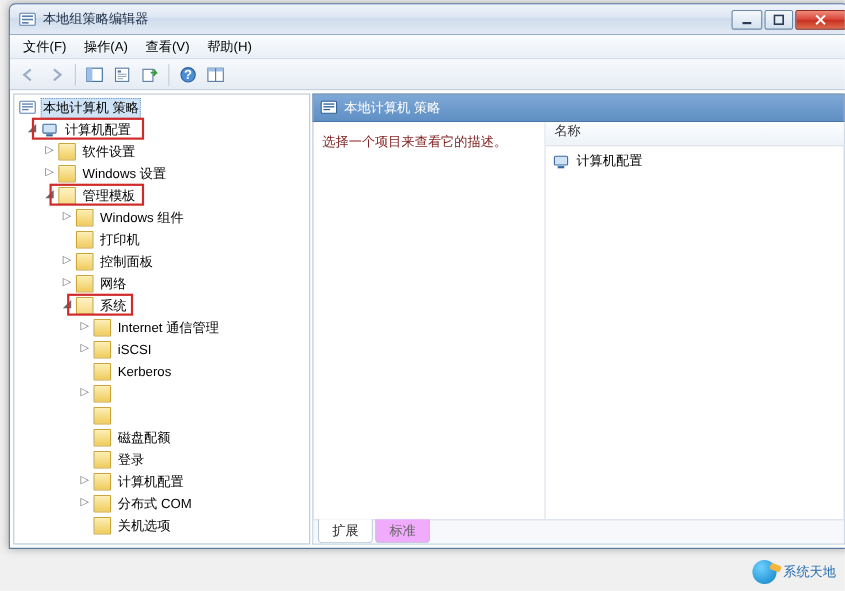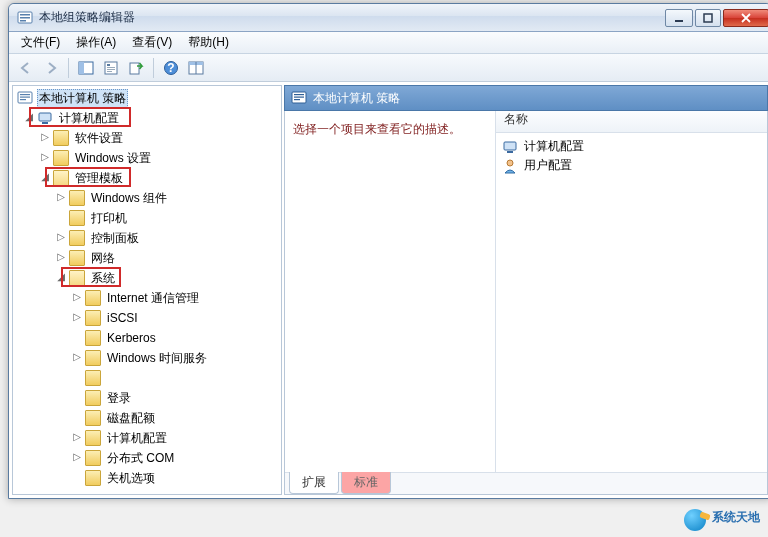--- a/index.html
+++ b/index.html
@@ -24,34 +24,34 @@
 .rheader{height:26px;background:linear-gradient(#7fa8d6,#5f8fc4);border:1px solid #4a77a8;display:flex;align-items:center;padding-left:6px;color:#fff;gap:6px}
 .rbody{flex:1;border:1px solid #b8c7d8;border-top:none;background:#fff;display:flex;flex-direction:column;min-height:0}
 .rsplit{flex:1;display:flex;min-height:0}
 .descpane{width:210px;padding:10px 8px;color:#7f1d1d}
 .listpane{flex:1;border-left:1px solid #d8e0ea;display:flex;flex-direction:column}
 .colhdr{height:22px;border-bottom:1px solid #d8e0ea;background:linear-gradient(#fcfdff,#eef3f8);display:flex;padding-left:8px;color:#333}
 .items{padding:4px}
 .itemrow{display:flex;align-items:center;gap:6px;padding:1px 2px}
 .tabs{height:22px;display:flex;align-items:flex-start;padding-left:4px;background:#f6f8fb;border-top:1px solid #d8e0ea}
 .tab{padding:2px 12px;border:1px solid #b8c7d8;border-top:none;border-radius:0 0 4px 4px;margin-right:2px;background:#fff;color:#333;position:relative;top:-1px}
-.tab.inactive{background:#fca5a5;color:#666}
+.tab.inactive{background:#f0abfc;color:#666}
 
 .tree{padding:2px 2px 6px 2px}
 .tn{white-space:nowrap;display:flex;align-items:center;height:20px;position:relative}
 .tw{display:inline-block;width:12px;height:12px;margin-right:2px;text-align:center;line-height:10px;color:#6a6a6a;font-size:10px}
 .tg{display:inline-block;width:16px;height:16px;margin-right:4px;flex-shrink:0}
 .tl{padding:0 2px}
 .tn.sel .tl{background:#cfe3f7;border:1px dotted #6b97c8;padding:0 1px}
 .hl{border:2px solid #d02a2a;position:absolute;pointer-events:none}
 .ind{display:inline-block}
 
 .ico-folder{background:linear-gradient(#fceeb4,#f1cc5e);border:1px solid #caa53a;border-radius:1px}
 .ico-folder.open{background:linear-gradient(#fff3c6,#f6da86)}
-.watermark{position:absolute;right:8px;bottom:6px;display:flex;gap:6px;font-size:18px;color:#2a6fb0;font-weight:bold}
+.watermark{position:absolute;right:8px;bottom:6px;display:flex;align-items:center;gap:6px;font-size:18px;color:#2a6fb0;font-weight:normal}
 .watermark .g{width:22px;height:22px;border-radius:50%;background:radial-gradient(circle at 35% 30%,#6fd0ff,#0a80c4);position:relative}
 .watermark .g:after{content:"";position:absolute;right:-4px;top:4px;width:10px;height:6px;background:#f6b63c;border-radius:2px;transform:rotate(20deg)}
 svg{display:block}
 </style>
 </head>
 <body>
 
 <div class="window">
   <div class="titlebar">
     <span class="ticon">
@@ -237,38 +237,37 @@
         <div class="tn">
             <span class="ind" style="width:56px"></span>
             <span class="tw"></span>
             <span class="tg ico-folder"></span>
             <span class="tl">Kerberos</span>
           </div>
         <div class="tn">
             <span class="ind" style="width:56px"></span>
             <span class="tw">▷</span>
             <span class="tg ico-folder"></span>
-            <span class="tl">Windows 时间服务</span>
-          </div>
-        <div class="tn">
-            <span class="ind" style="width:56px"></span>
-            <span class="tw"></span>
-            <span class="tg ico-folder"></span>
+          </div>
+        <div class="tn">
+            <span class="ind" style="width:56px"></span>
+            <span class="tw"></span>
+            <span class="tg ico-folder"></span>
+          </div>
+        <div class="tn">
+            <span class="ind" style="width:56px"></span>
+            <span class="tw"></span>
+            <span class="tg ico-folder"></span>
+            <span class="tl">磁盘配额</span>
           </div>
         <div class="tn">
             <span class="ind" style="width:56px"></span>
             <span class="tw"></span>
             <span class="tg ico-folder"></span>
             <span class="tl">登录</span>
-          </div>
-        <div class="tn">
-            <span class="ind" style="width:56px"></span>
-            <span class="tw"></span>
-            <span class="tg ico-folder"></span>
-            <span class="tl">磁盘配额</span>
           </div>
         <div class="tn">
             <span class="ind" style="width:56px"></span>
             <span class="tw">▷</span>
             <span class="tg ico-folder"></span>
             <span class="tl">计算机配置</span>
           </div>
         <div class="tn">
             <span class="ind" style="width:56px"></span>
             <span class="tw">▷</span>
@@ -309,29 +308,20 @@
             <div class="items">
               <div class="itemrow">
                 <span>
                     <svg width="16" height="16" viewBox="0 0 16 16">
                       <rect x="2" y="3" width="12" height="8" rx="1" fill="#cfe2f6" stroke="#3b6aa0"></rect>
                       <rect x="5" y="12" width="6" height="2" fill="#3b6aa0"></rect>
                     </svg>
                   </span>
                 <span>计算机配置</span>
               </div>
-              <div class="itemrow">
-                <span>
-                    <svg width="16" height="16" viewBox="0 0 16 16">
-                      <circle cx="8" cy="5" r="3" fill="#f3c28b" stroke="#b77a34"></circle>
-                      <path d="M3 15 Q8 9 13 15 Z" fill="#6fb2e8" stroke="#2f6aa2"></path>
-                    </svg>
-                  </span>
-                <span>用户配置</span>
-              </div>
             </div>
           </div>
         </div>
         <div class="tabs">
           <div class="tab"><span>扩展</span></div>
           <div class="tab inactive"><span>标准</span></div>
         </div>
       </div>
     </div>
   </div>

